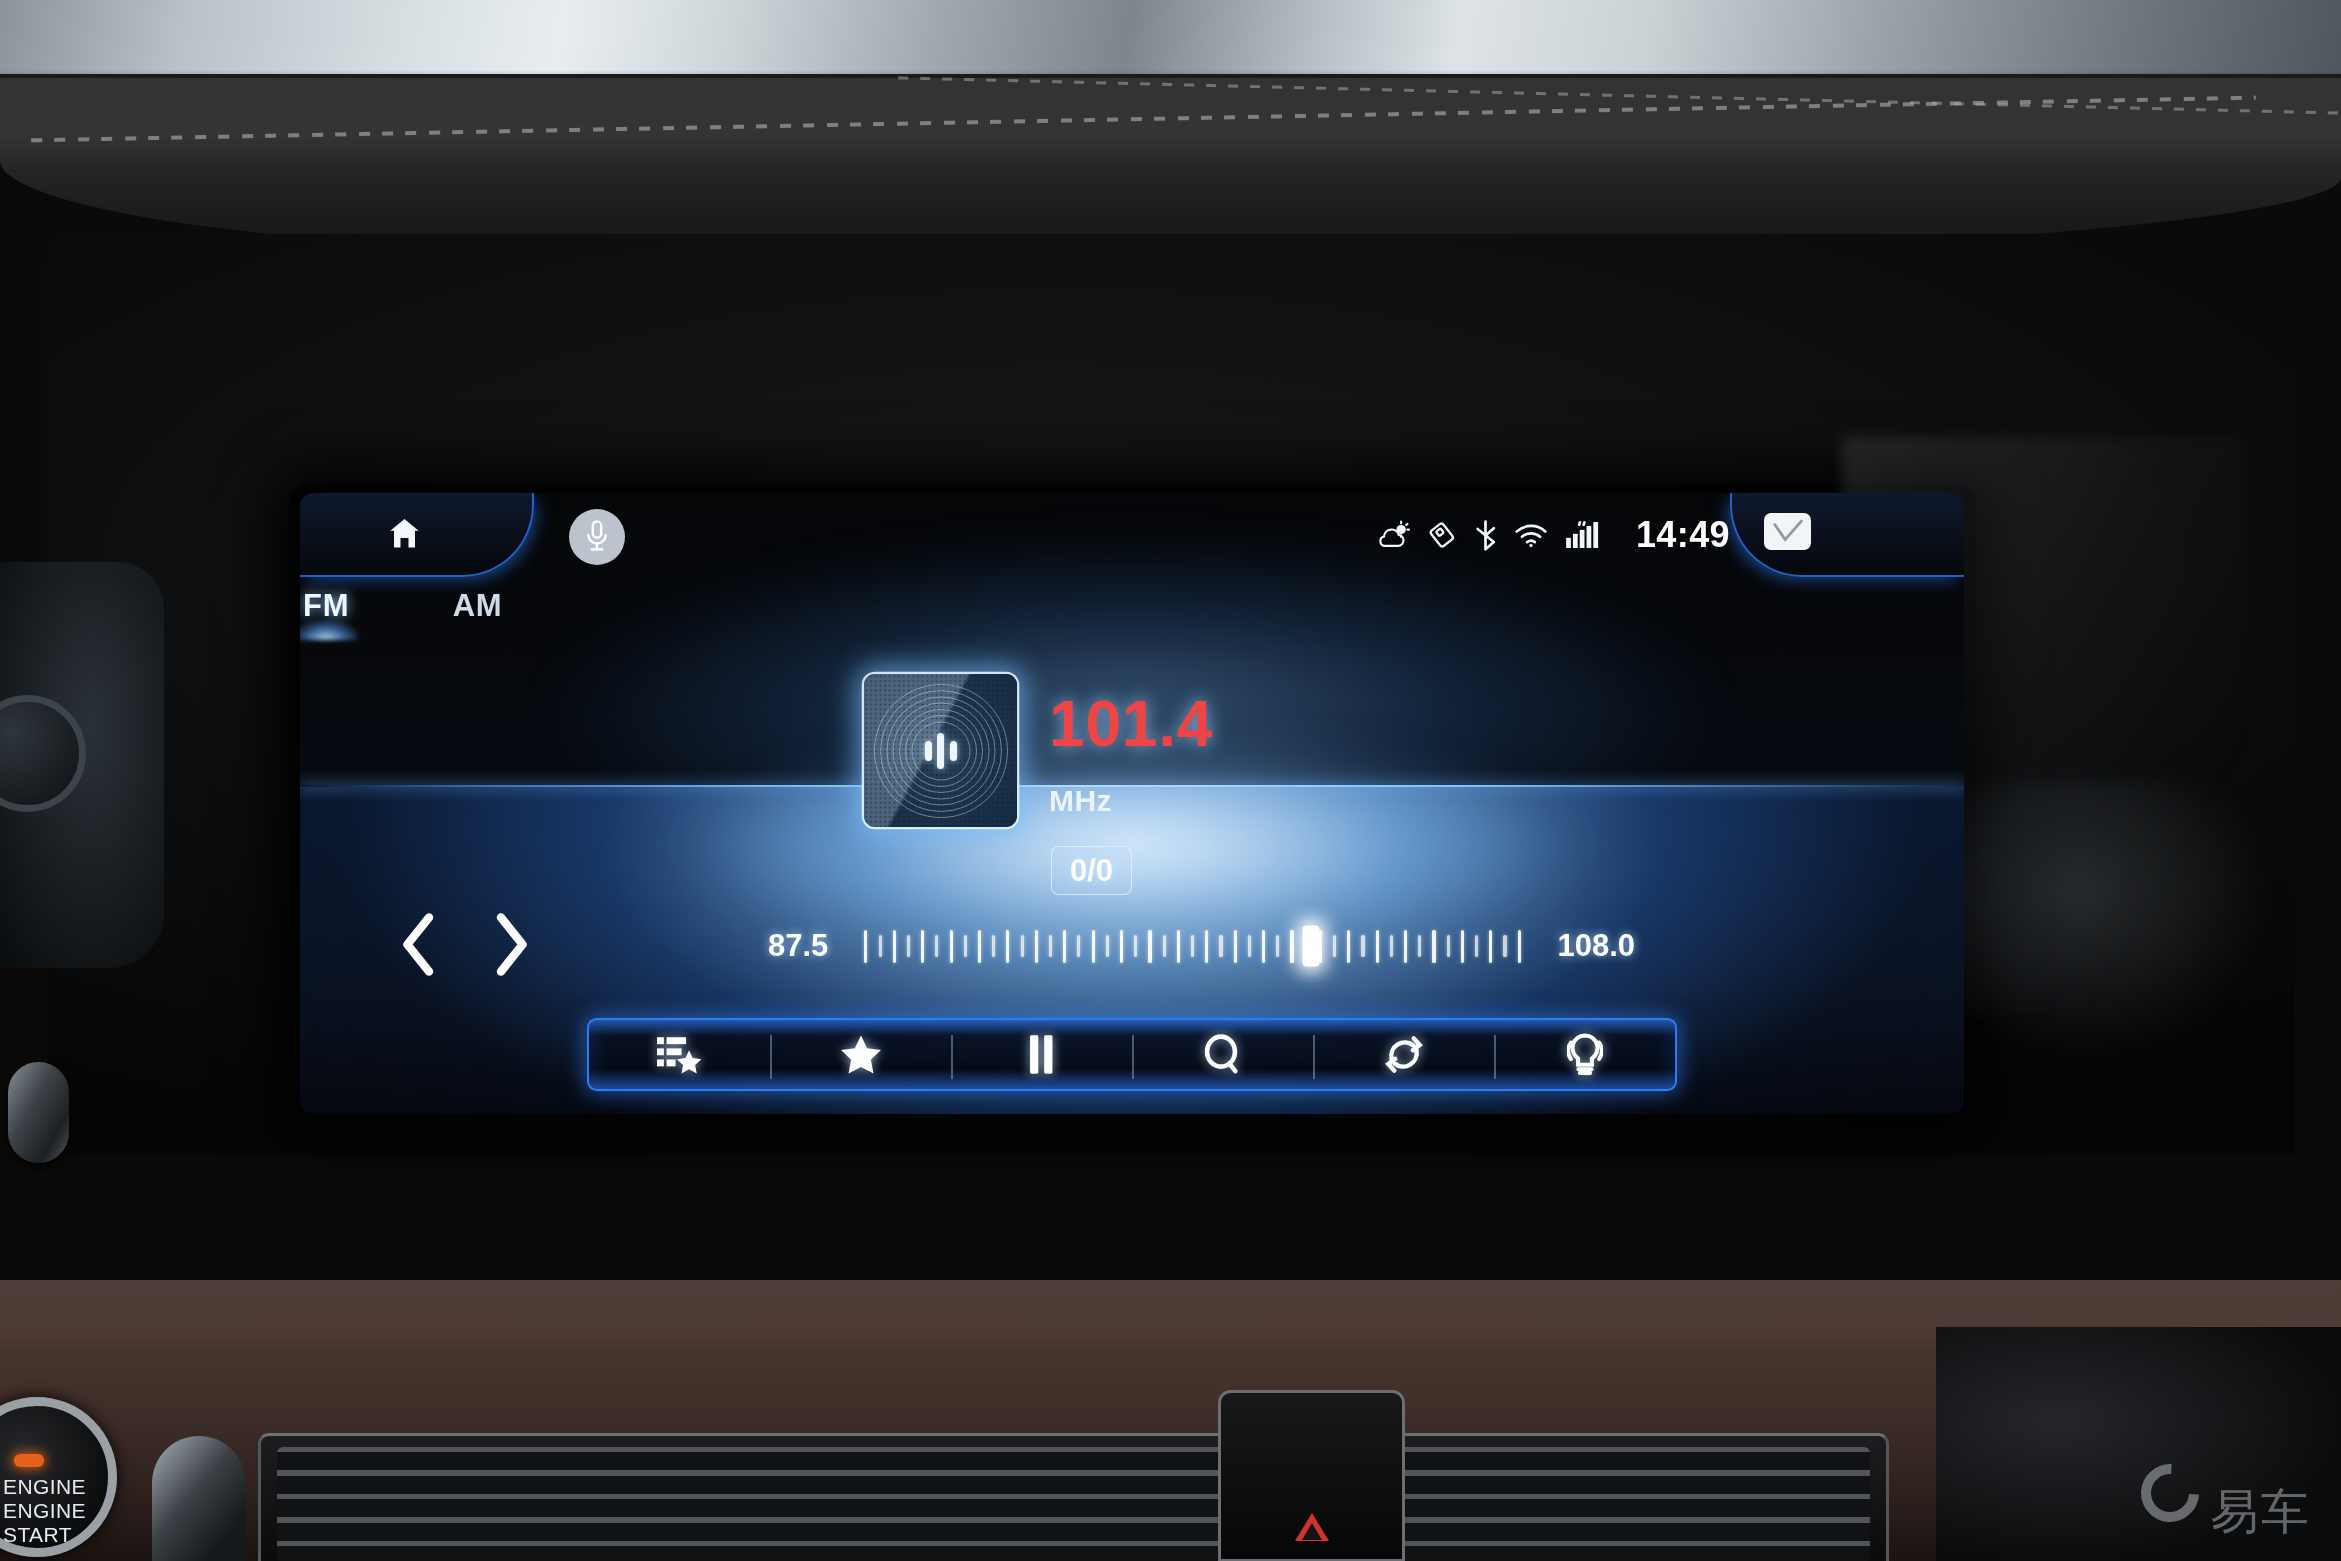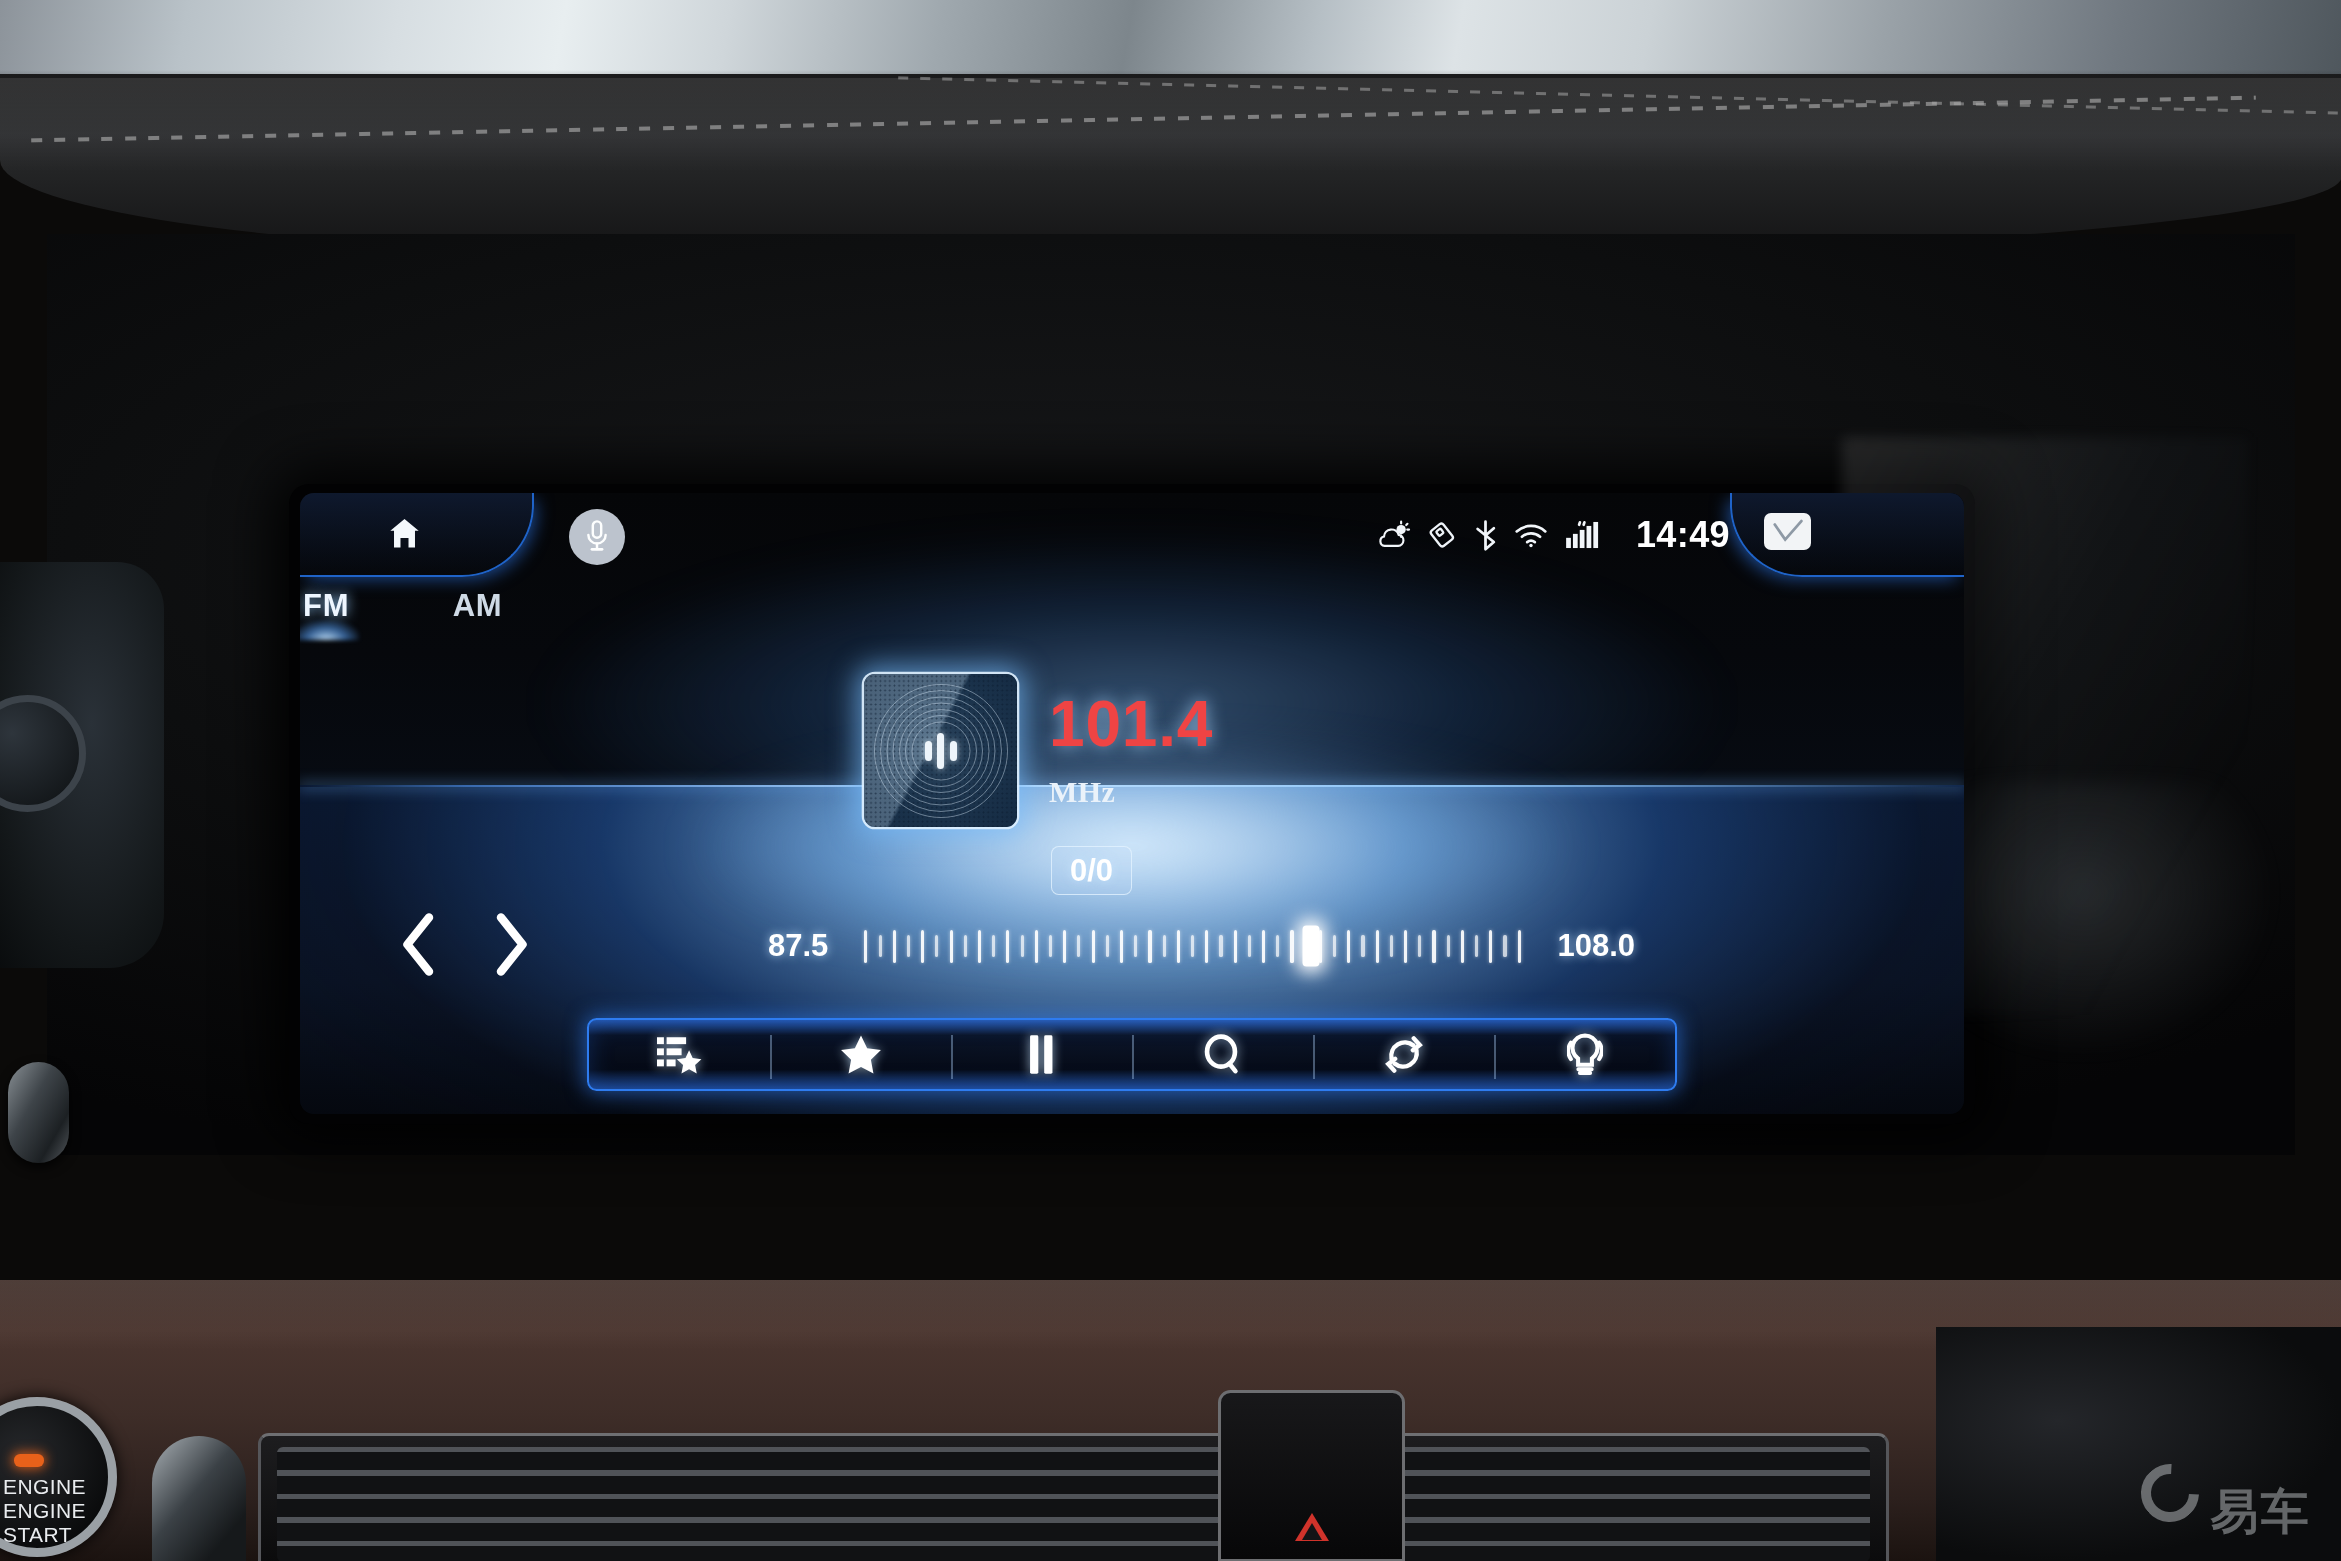--- a/index.html
+++ b/index.html
@@ -259,21 +259,21 @@
   .ring{
     position:absolute; left:50%; top:50%; transform:translate(-50%,-50%);
     border:1.1px solid rgba(222,238,252,.42); border-radius:50%;
   }
   .wave{ position:absolute; left:50%; top:50%; transform:translate(-50%,-50%); display:flex; align-items:center; gap:5.5px; }
   .wave i{ display:block; width:7px; border-radius:3.9px; background:#eef5fb; box-shadow:0 0 6.2px rgba(230,245,255,.7); }
 
   
   .freq{ position:absolute; left:749px; top:194px; z-index:8; }
   .freq-num{ color:#ef4444; font-size:64px; font-weight:bold; letter-spacing:0.8px; text-shadow:0 0 17px rgba(170,215,255,.75); }
-  .freq-unit{ color:#eaf2fa; font-size:30px; font-weight:bold; margin-top:14px; letter-spacing:0.4px;font-family:Liberation Serif, serif; }
+  .freq-unit{ color:#eaf2fa; font-size:30px; font-weight:bold; margin-top:23px; letter-spacing:0.4px; }
 
   
   .preset{
     position:absolute; left:751px; top:353px; z-index:9;
     min-width:81px; padding:5.5px 15.6px;
     border:1.6px solid rgba(230,244,255,.75); border-radius:7.8px;
     background:rgba(190,220,250,.16);
     color:#fff; font-size:31px; font-weight:bold; text-align:center;
     text-shadow:0 0 9.4px rgba(200,230,255,.8);
   }
@@ -319,21 +319,21 @@
   
   .watermark{
     position:absolute; right:31px; bottom:17px; z-index:40;
     display:flex; align-items:center; gap:11px; opacity:.45;
   }
   .wm-circle{
     width:58px; height:58px; border-radius:50%;
     border:10px solid #cfd3d6; border-right-color:transparent;
     transform:rotate(-42deg);
   }
-  .wm-text{ color:#cfd3d6; font-size:48px; font-weight:bold; letter-spacing:2.3px;
+  .wm-text{ color:#cfd3d6; font-size:48px; font-weight:normal; letter-spacing:2.3px;
             font-family:"DejaVu Sans", sans-serif;margin-top:39px; }
 </style>
 </head>
 <body>
 
 <div id="photo">
   <div class="daylight"></div>
   <div class="dash-pad"></div>
   <div class="dash-pad-sheen"></div>
   <div class="dash-stitch"></div>

